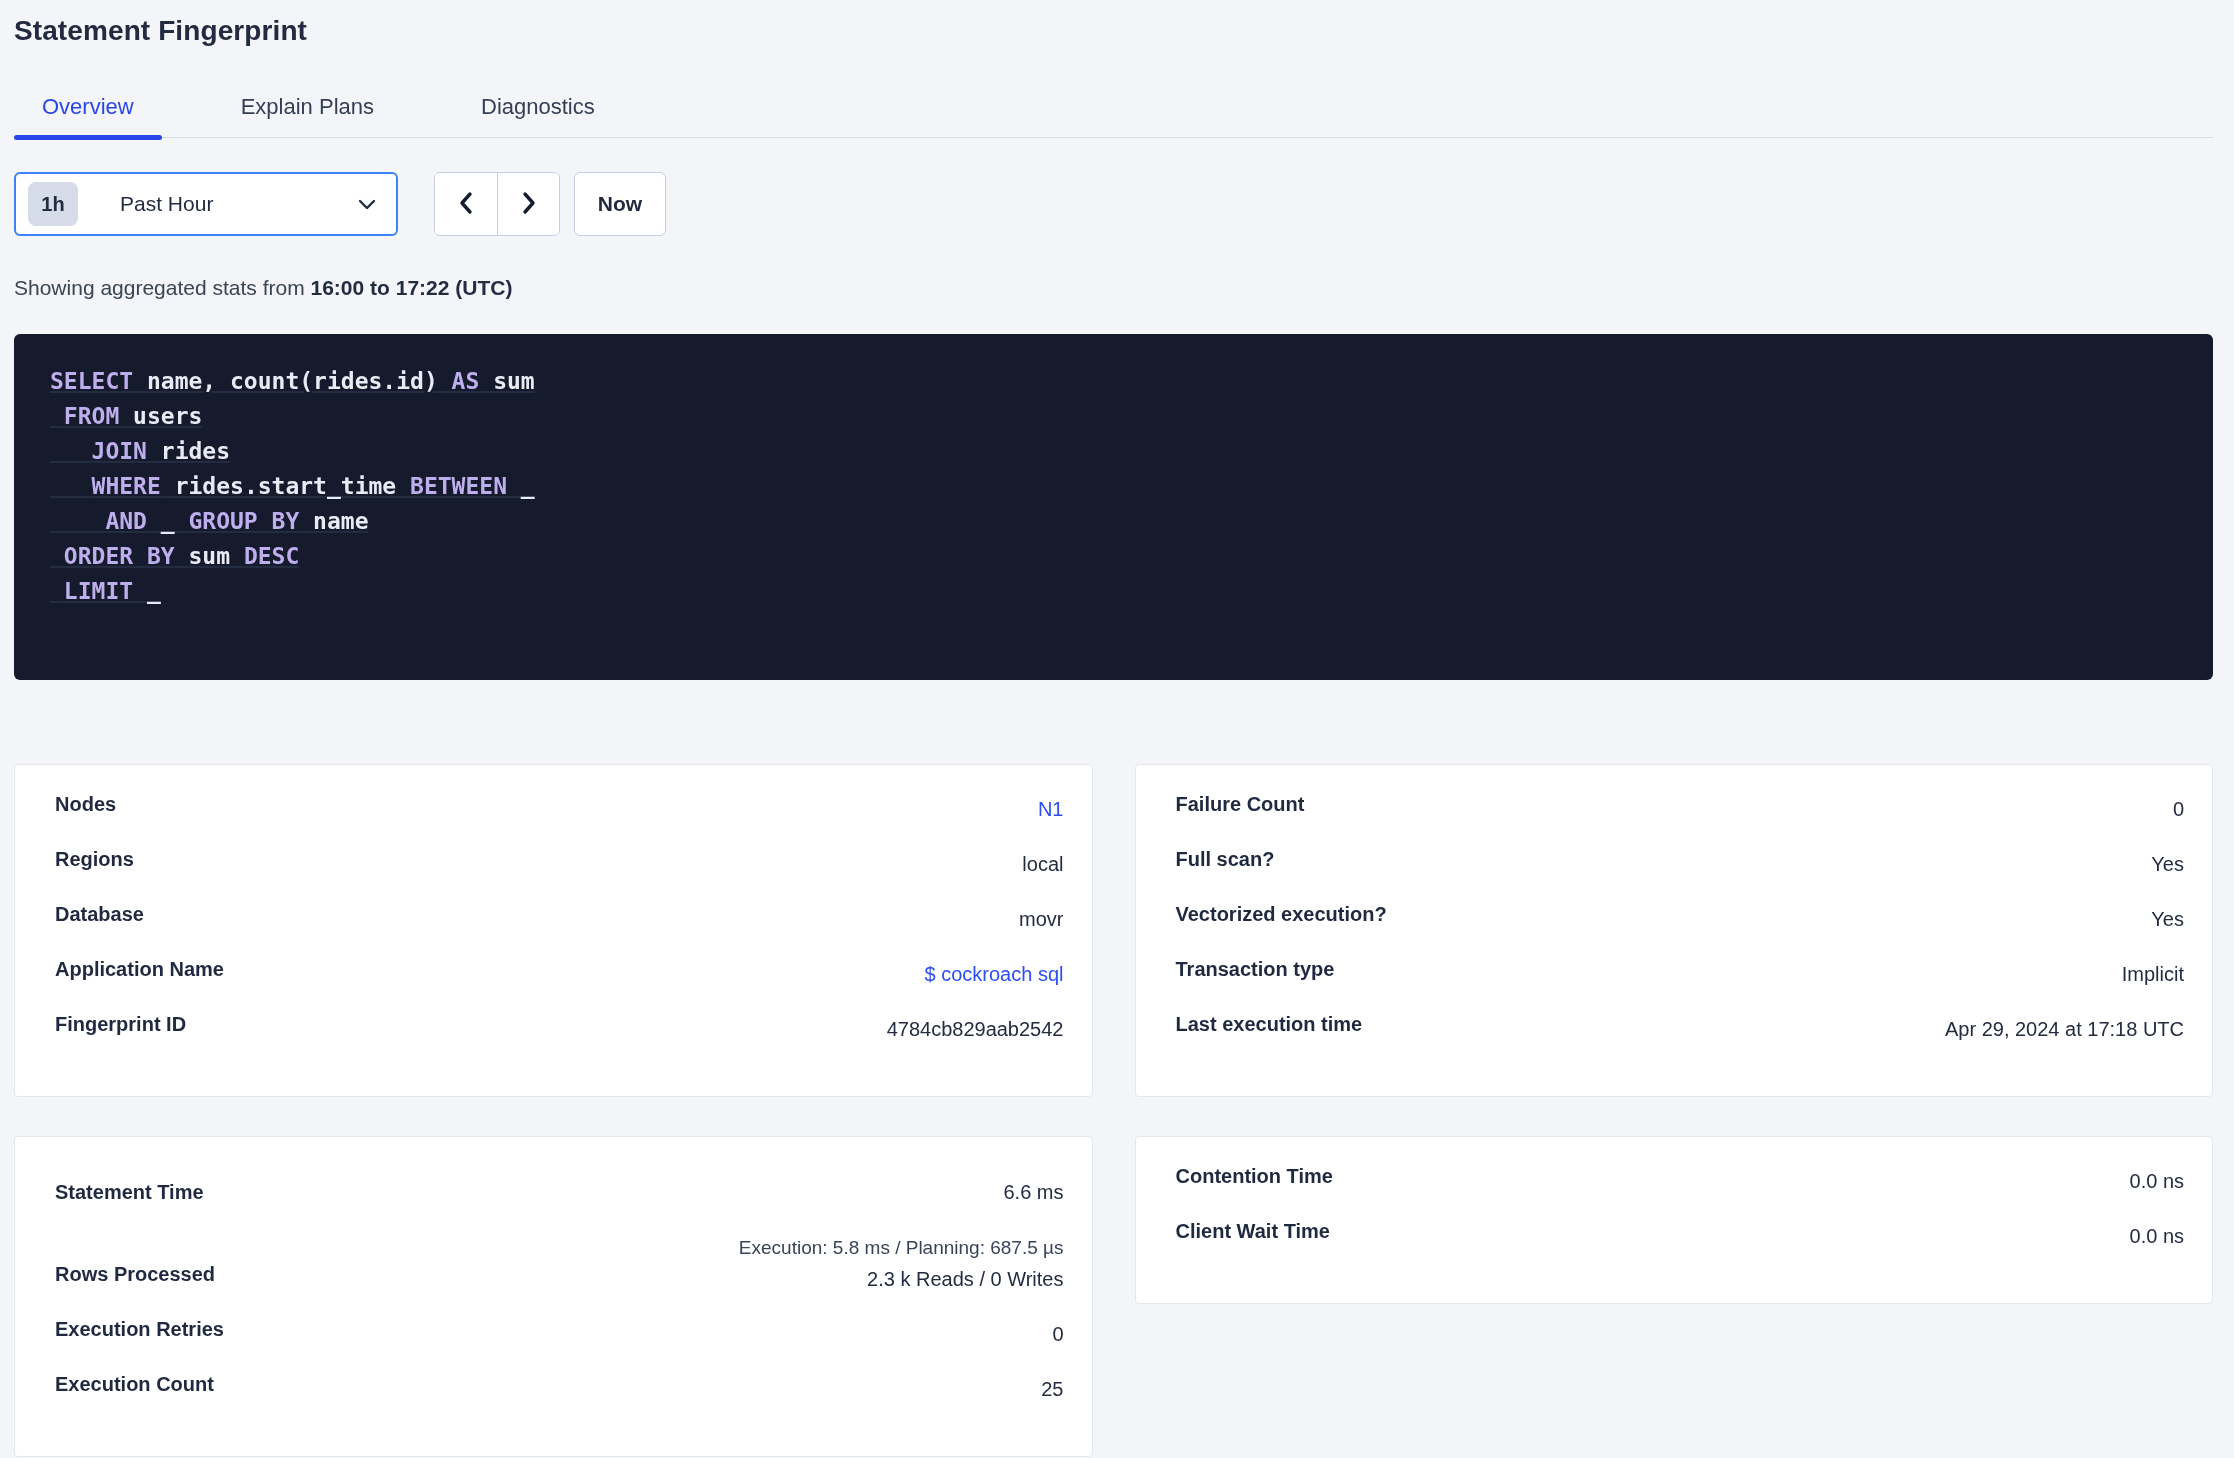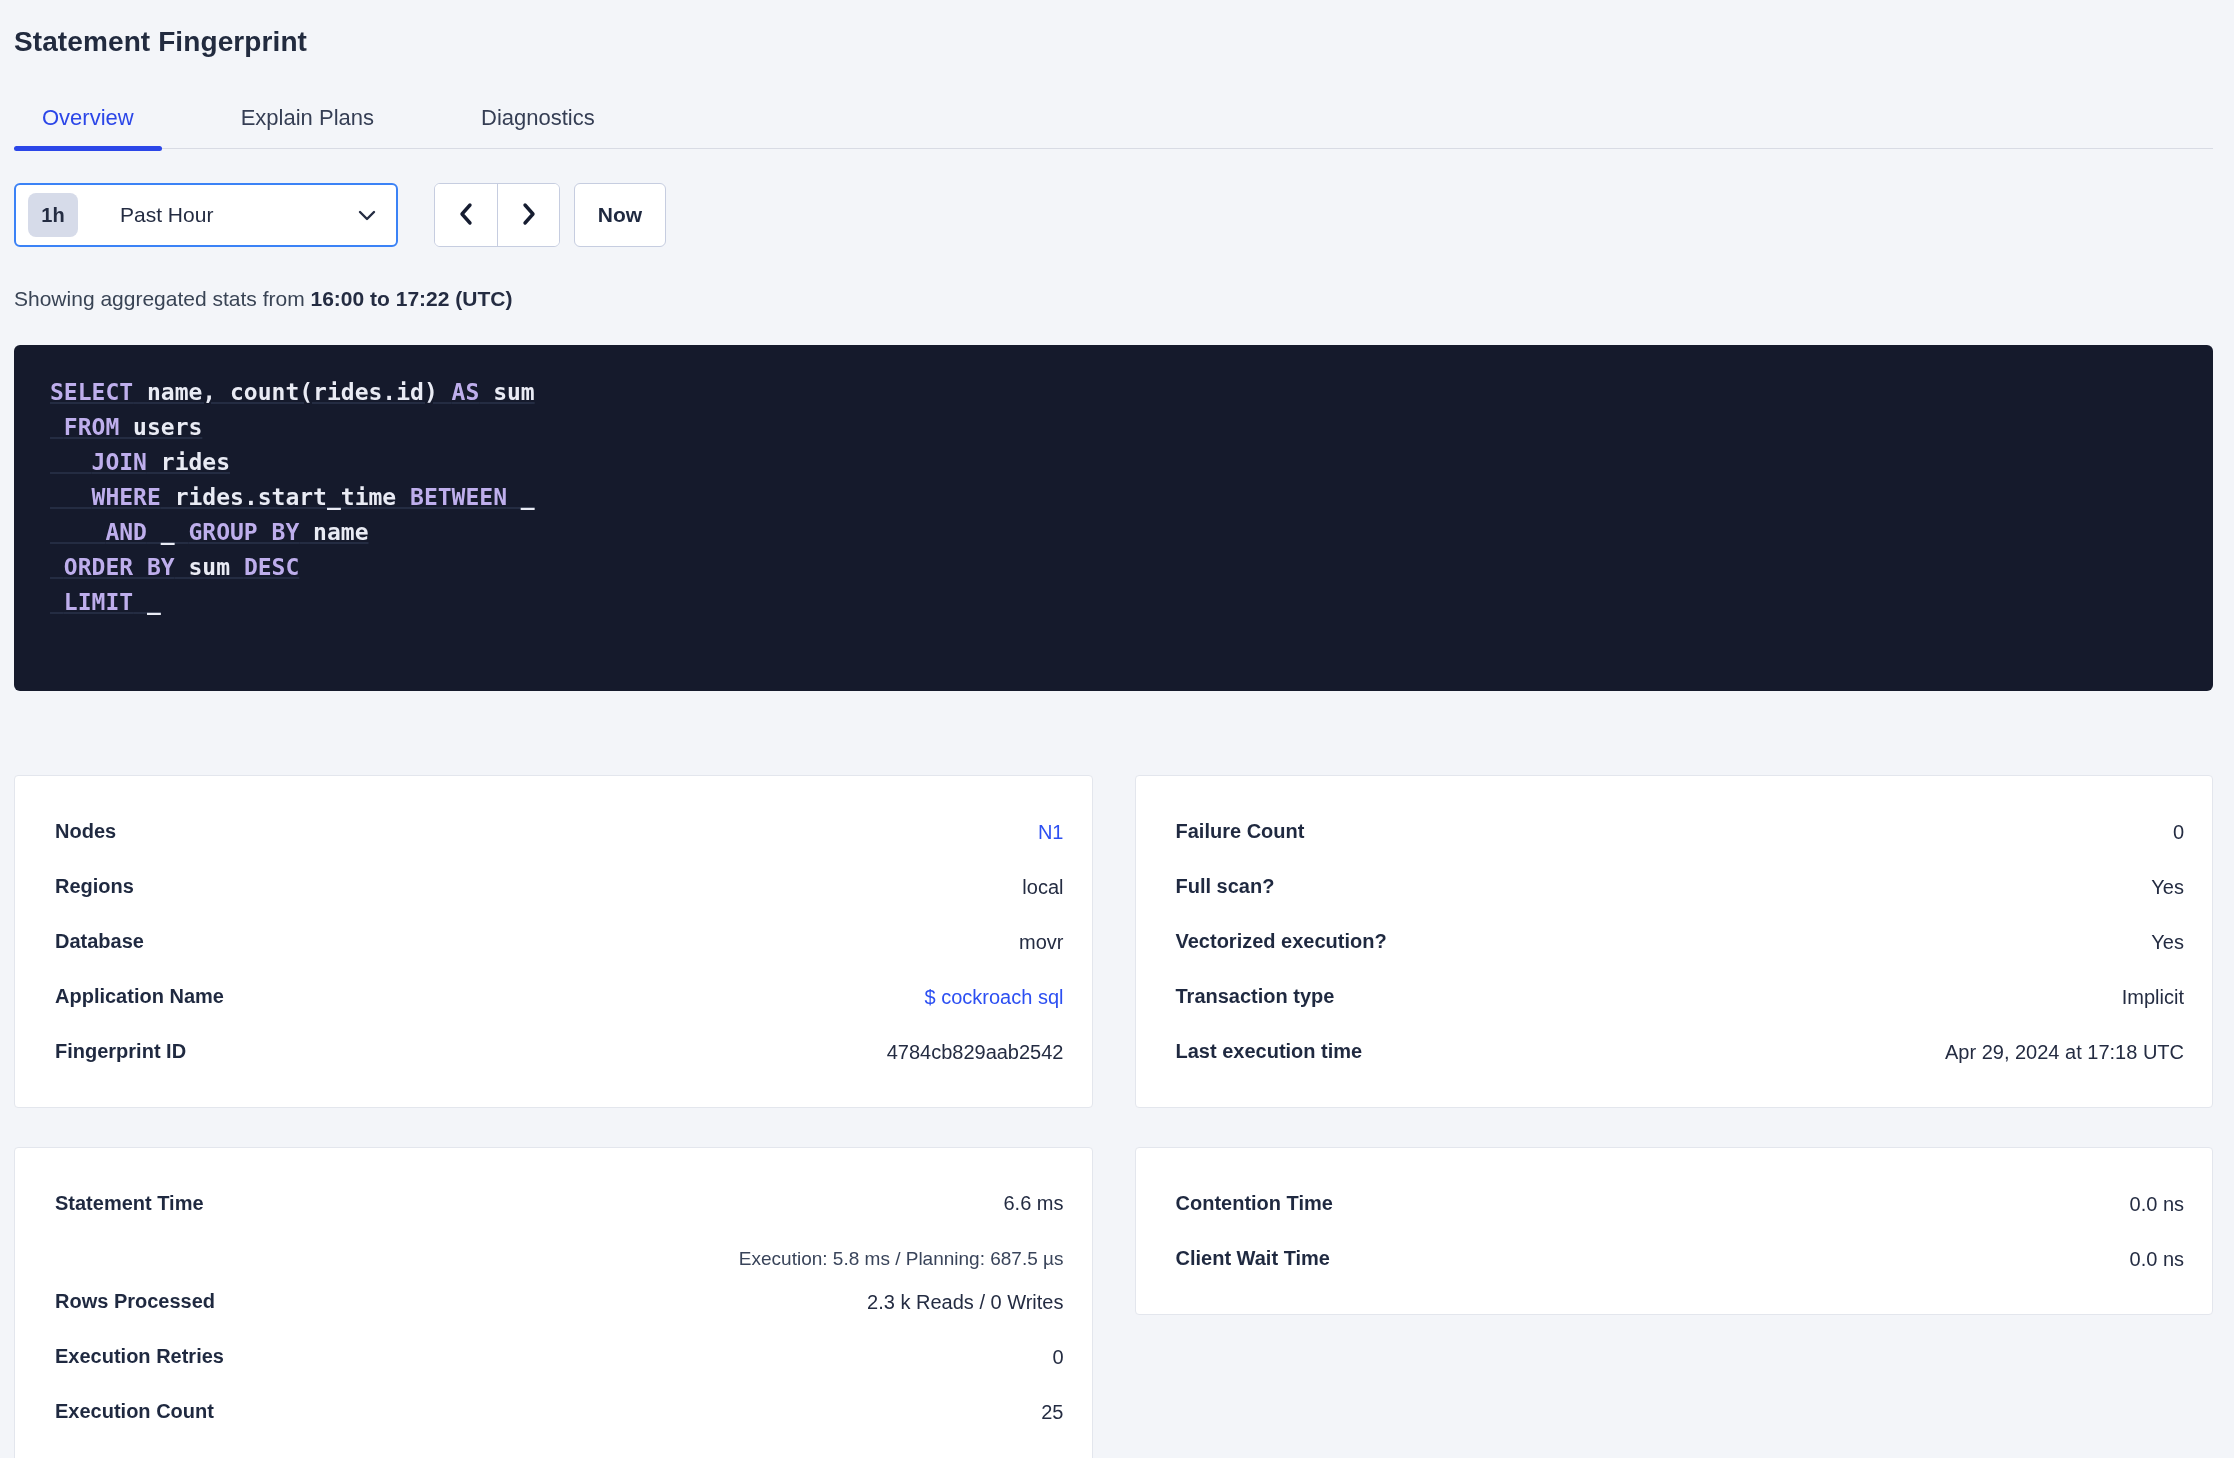--- a/index.html
+++ b/index.html
@@ -6,21 +6,21 @@
   html,body { width: 2234px; height: 1458px; overflow: hidden; }
   body {
     background: #f3f5f9;
     font-family: "Liberation Sans", sans-serif;
     color: #242c42;
   }
   .page { padding: 0 21px 0 14px; width: 2234px; }
 
   
   .page-title {
-    padding-top: 22px;
+    padding-top: 11px;
     font-size: 28px;
     font-weight: 700;
     line-height: 40px;
     color: #222b3f;
     letter-spacing: 0.1px;
   }
 
   
   .tabs {
     margin-top: 42px;
@@ -159,21 +159,21 @@
   .card {
     background: #ffffff;
     border: 1px solid #e3e6ed;
     border-radius: 4px;
     padding: 28px 28px 28px 40px;
   }
   .stat-row {
     min-height: 55px;
     display: flex;
     justify-content: space-between;
-    align-items: center;
+    align-items: flex-start;
   }
   .stat-row.has-sub { align-items: flex-start; min-height: 86px; padding-top: 11px; }
   .stat-row.has-sub .stat-label { line-height: 32px; }
   .stat-label {
     font-size: 20px;
     font-weight: 600;
     color: #1f2940;
     white-space: nowrap;
   }
   .stat-value-col { display: flex; flex-direction: column; align-items: flex-end; }

